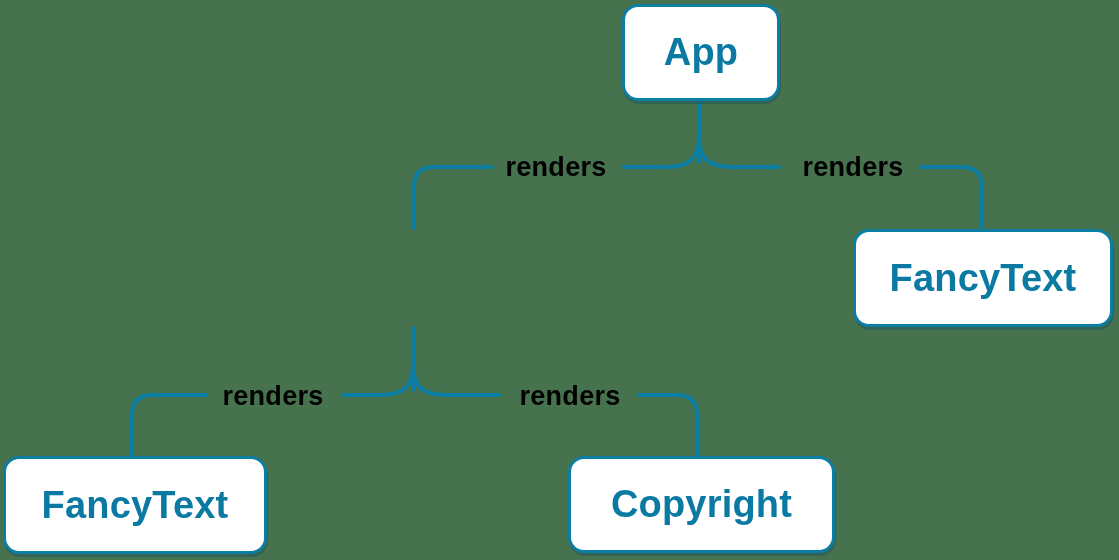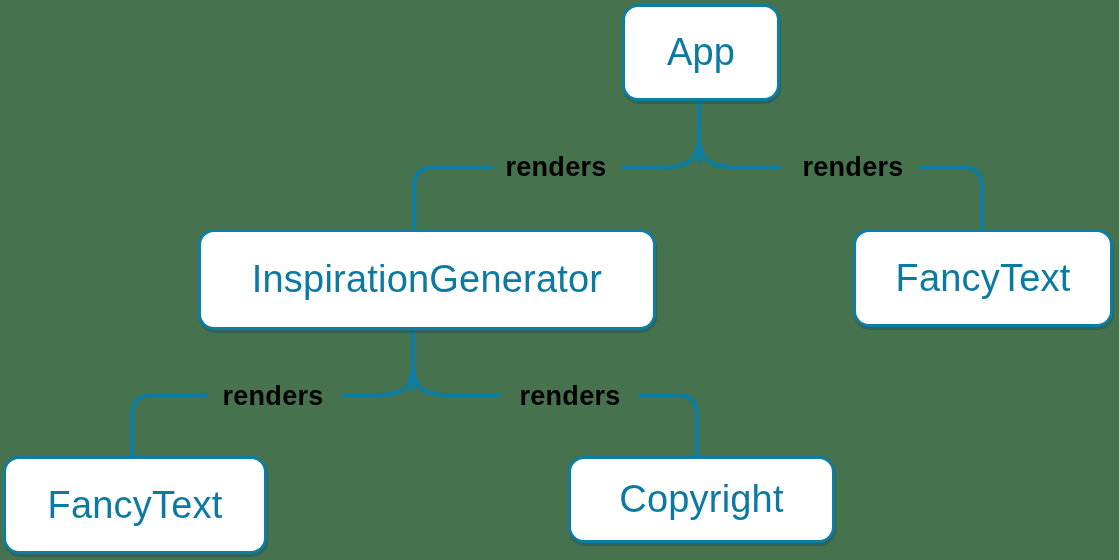--- a/index.html
+++ b/index.html
@@ -30,30 +30,30 @@
     position: absolute;
     background: #ffffff;
     border: 3px solid #0c7da3;
     border-radius: 16px;
     box-shadow: 1px 3px 0 rgba(12, 74, 99, 0.35);
     display: flex;
     align-items: center;
     justify-content: center;
     color: #0b7aa2;
     font-size: 38px;
-    font-weight: 400;
+    font-weight: 700;
     letter-spacing: 0.2px;
     box-sizing: border-box;
     white-space: nowrap;
   }
   .node-app        { left: 622px; top: 4px;   width: 158px; height: 97px; }
   .node-ig         { left: 198px; top: 229px; width: 458px; height: 101px; }
   .node-ft-top     { left: 853px; top: 229px; width: 260px; height: 98px; }
   .node-ft-bottom  { left: 3px;   top: 456px; width: 264px; height: 98px; }
-  .node-copyright  { left: 568px; top: 456px; width: 267px; height: 87px; }
+  .node-copyright  { left: 568px; top: 456px; width: 267px; height: 97px; }
   .edge-label {
     position: absolute;
     transform: translate(-50%, -50%);
     color: #000000;
     font-size: 27px;
     font-weight: 700;
     letter-spacing: 0.3px;
     white-space: nowrap;
   }
   .edge-label-a-left  { left: 556px; top: 167px; }
@@ -89,23 +89,20 @@
 
   <span class="edge-label edge-label-a-left">renders</span>
   <span class="edge-label edge-label-a-right">renders</span>
   <span class="edge-label edge-label-b-left">renders</span>
   <span class="edge-label edge-label-b-right">renders</span>
 
   <div class="node node-app">
     <span>App</span>
   </div>
 
-  <div class="node node-ig">
-    <span>InspirationGenerator</span>
-  </div>
 
   <div class="node node-ft-top">
     <span>FancyText</span>
   </div>
 
   <div class="node node-ft-bottom">
     <span>FancyText</span>
   </div>
 
   <div class="node node-copyright">

